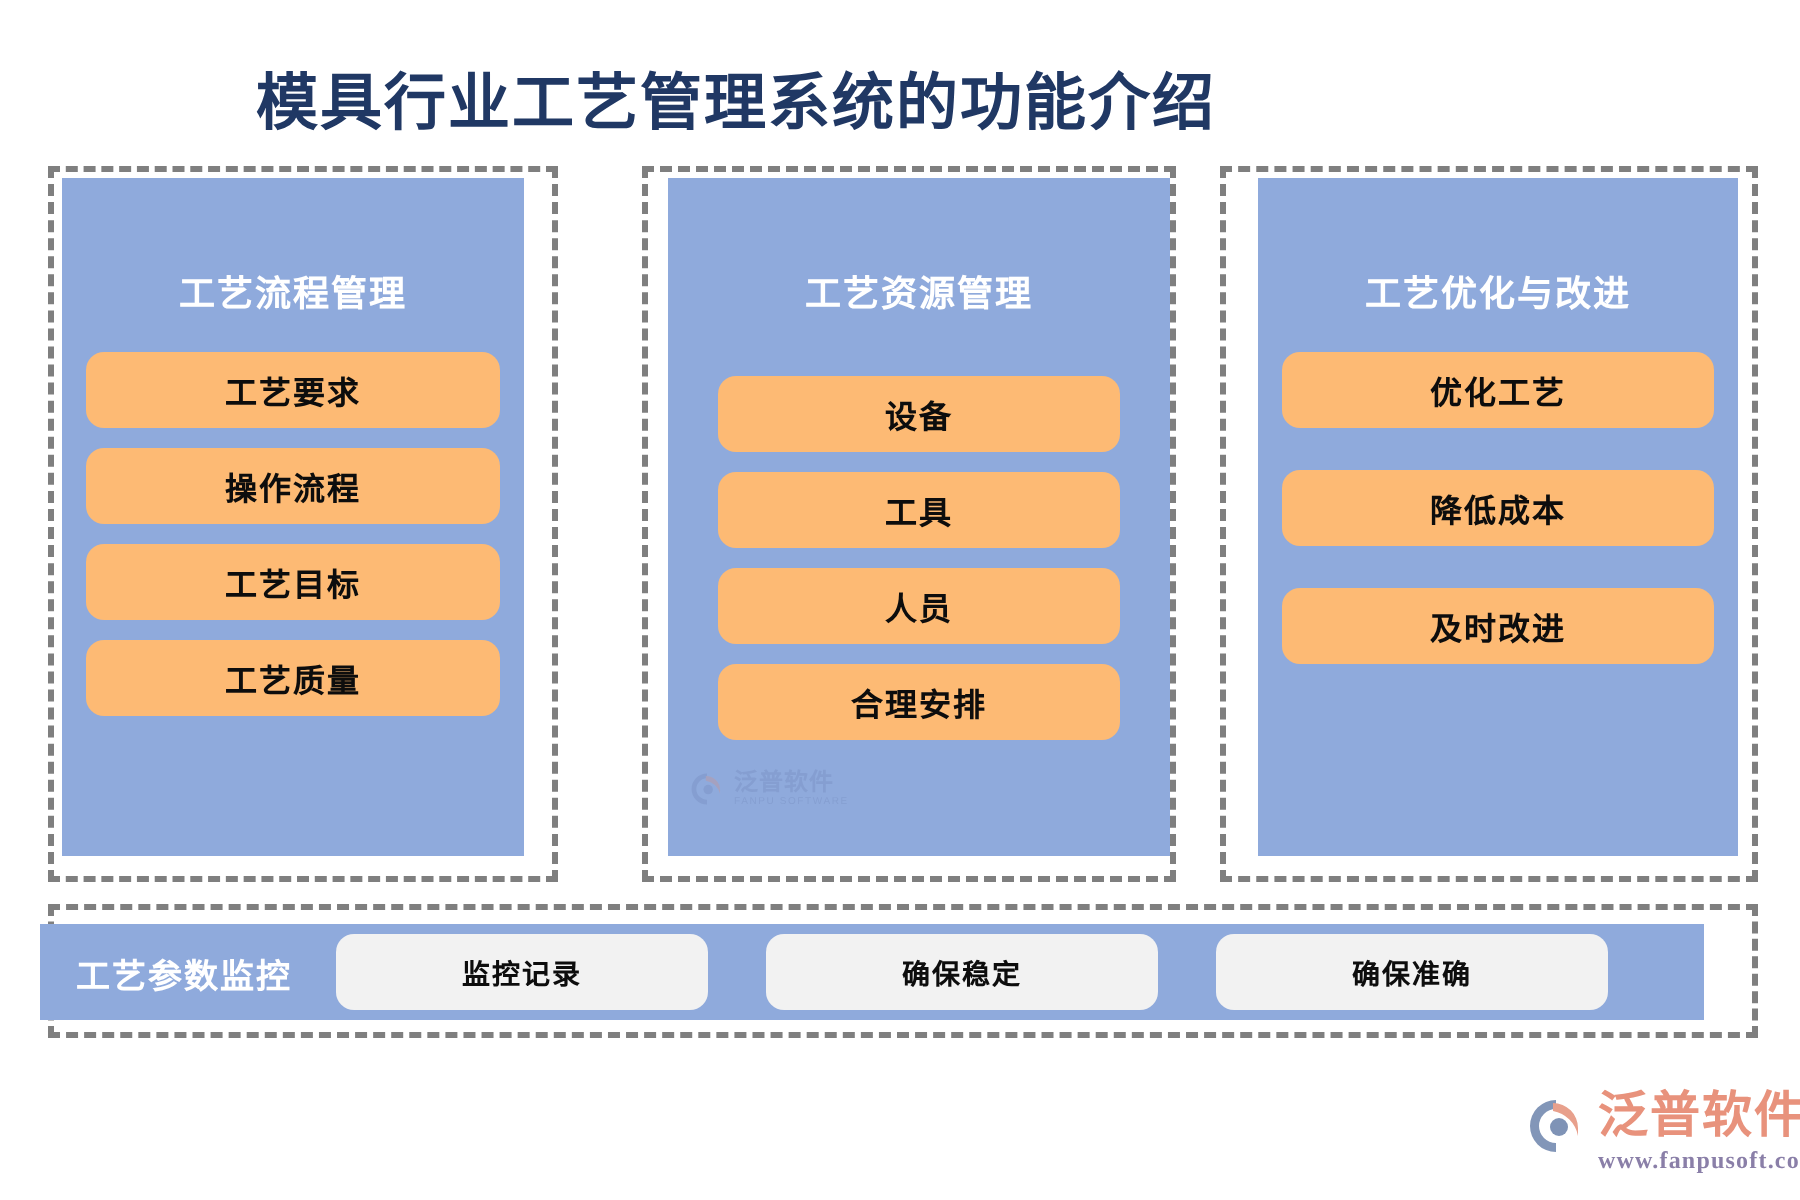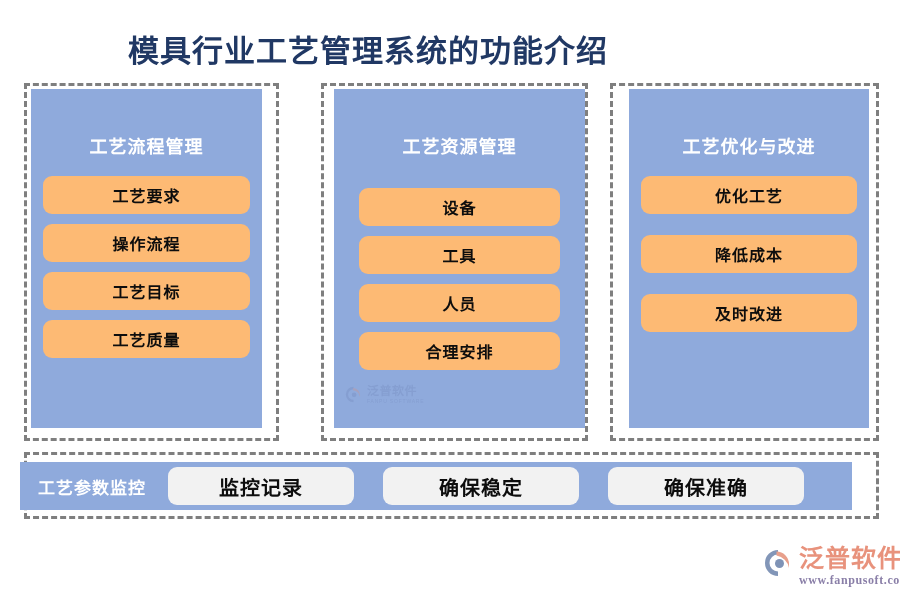--- a/index.html
+++ b/index.html
@@ -120,21 +120,21 @@
   .bottom-pill {
     background: #F2F2F2;
     border-radius: 9px;
     height: 38px;
     flex: 0 0 auto;
     width: 186px;
     display: flex;
     align-items: center;
     justify-content: center;
     color: #0d0d0d;
-    font-size: 20px;
+    font-size: 14px;
     font-weight: bold;
     letter-spacing: 1px;
     margin-right: 29px;
     white-space: nowrap;
   }
   .bottom-pill:nth-of-type(2) { width: 196px; }
   .bottom-pill:last-child { margin-right: 0; width: 196px; }
 
   
   .watermark {

